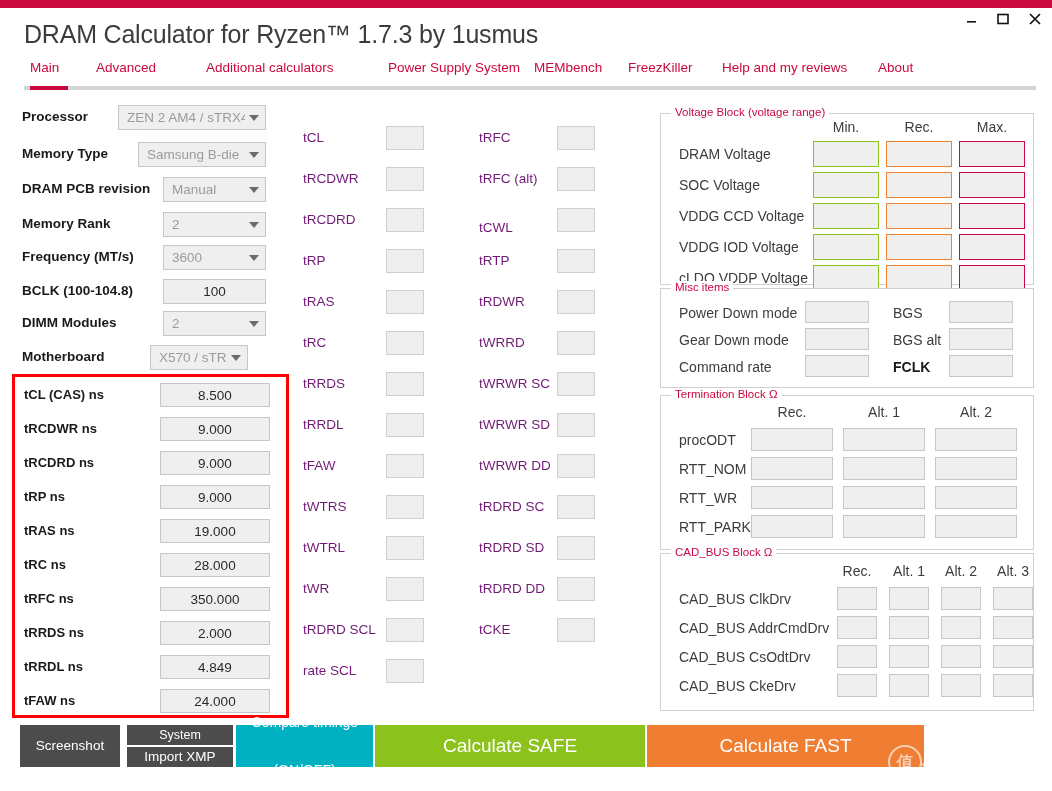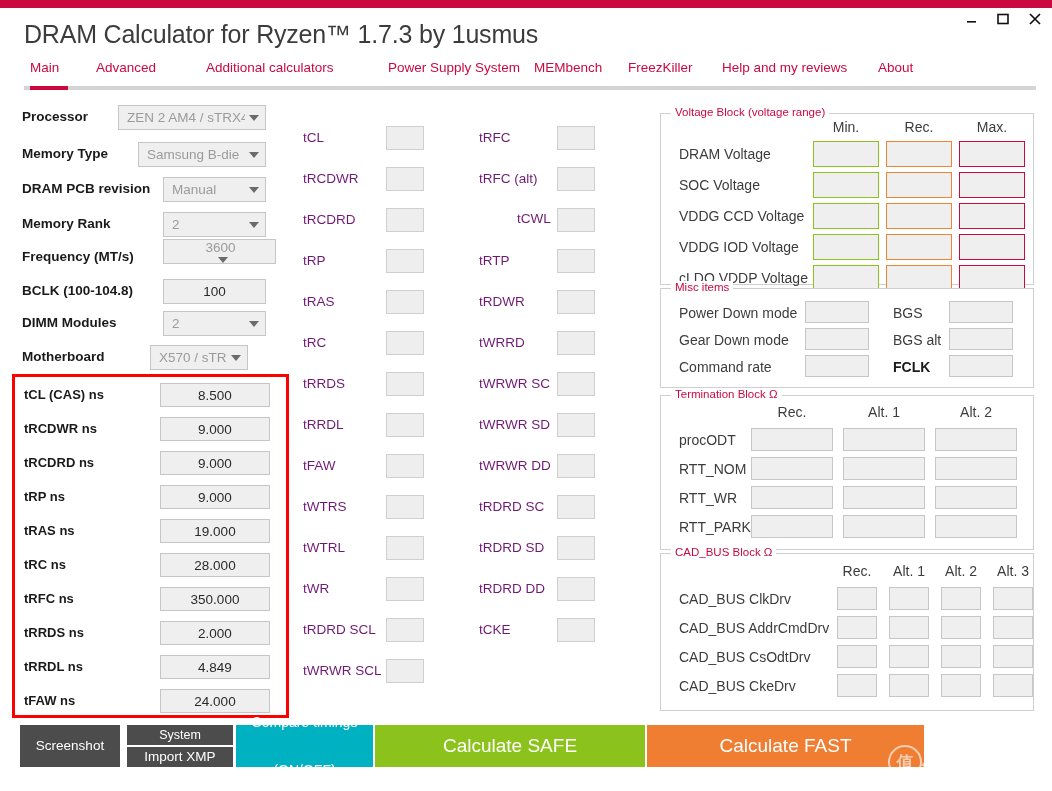--- a/index.html
+++ b/index.html
@@ -253,21 +253,21 @@
       <div class="combo" style="left: 163px; top: 177px; width: 103px;">
         <span class="cval">Manual</span>
         <span class="carrow"></span>
       </div>
       <div class="setlabel" style="top: 216px;">Memory Rank</div>
       <div class="combo" style="left: 163px; top: 212px; width: 103px;">
         <span class="cval">2</span>
         <span class="carrow"></span>
       </div>
       <div class="setlabel" style="top: 249px;">Frequency (MT/s)</div>
-      <div class="combo" style="left: 163px; top: 239px; width: 113px; flex-direction: column;">
+      <div class="combo" style="left: 163px; top: 245px; width: 103px;">
         <span class="cval">3600</span>
         <span class="carrow"></span>
       </div>
       <div class="setlabel" style="top: 283px;">BCLK (100-104.8)</div>
       <div class="numbox" style="left: 163px; top: 279px; width: 103px;">100</div>
       <div class="setlabel" style="top: 315px;">DIMM Modules</div>
       <div class="combo" style="left: 163px; top: 311px; width: 103px;">
         <span class="cval">2</span>
         <span class="carrow"></span>
       </div>
@@ -322,29 +322,29 @@
       <div class="tmlabel" style="left: 303px; top: 458px;">tFAW</div>
       <div class="tmbox" style="left: 386px; top: 454px;"></div>
       <div class="tmlabel" style="left: 303px; top: 499px;">tWTRS</div>
       <div class="tmbox" style="left: 386px; top: 495px;"></div>
       <div class="tmlabel" style="left: 303px; top: 540px;">tWTRL</div>
       <div class="tmbox" style="left: 386px; top: 536px;"></div>
       <div class="tmlabel" style="left: 303px; top: 581px;">tWR</div>
       <div class="tmbox" style="left: 386px; top: 577px;"></div>
       <div class="tmlabel" style="left: 303px; top: 622px;">tRDRD SCL</div>
       <div class="tmbox" style="left: 386px; top: 618px;"></div>
-      <div class="tmlabel" style="left: 303px; top: 663px;">tWRWR SCL</div>
+      <div class="tmlabel" style="left: 303px; top: 663px;">rate SCL</div>
       <div class="tmbox" style="left: 386px; top: 659px;"></div>
     </div>
   <div id="timcol2">
       <div class="tmlabel" style="left: 479px; top: 130px;">tRFC</div>
       <div class="tmbox" style="left: 557px; top: 126px;"></div>
       <div class="tmlabel" style="left: 479px; top: 171px;">tRFC (alt)</div>
       <div class="tmbox" style="left: 557px; top: 167px;"></div>
-      <div class="tmlabel" style="left: 479px; top: 211px; margin-left: 38px;">tCWL</div>
+      <div class="tmlabel" style="left: 479px; top: 220px;">tCWL</div>
       <div class="tmbox" style="left: 557px; top: 208px;"></div>
       <div class="tmlabel" style="left: 479px; top: 253px;">tRTP</div>
       <div class="tmbox" style="left: 557px; top: 249px;"></div>
       <div class="tmlabel" style="left: 479px; top: 294px;">tRDWR</div>
       <div class="tmbox" style="left: 557px; top: 290px;"></div>
       <div class="tmlabel" style="left: 479px; top: 335px;">tWRRD</div>
       <div class="tmbox" style="left: 557px; top: 331px;"></div>
       <div class="tmlabel" style="left: 479px; top: 376px;">tWRWR SC</div>
       <div class="tmbox" style="left: 557px; top: 372px;"></div>
       <div class="tmlabel" style="left: 479px; top: 417px;">tWRWR SD</div>

